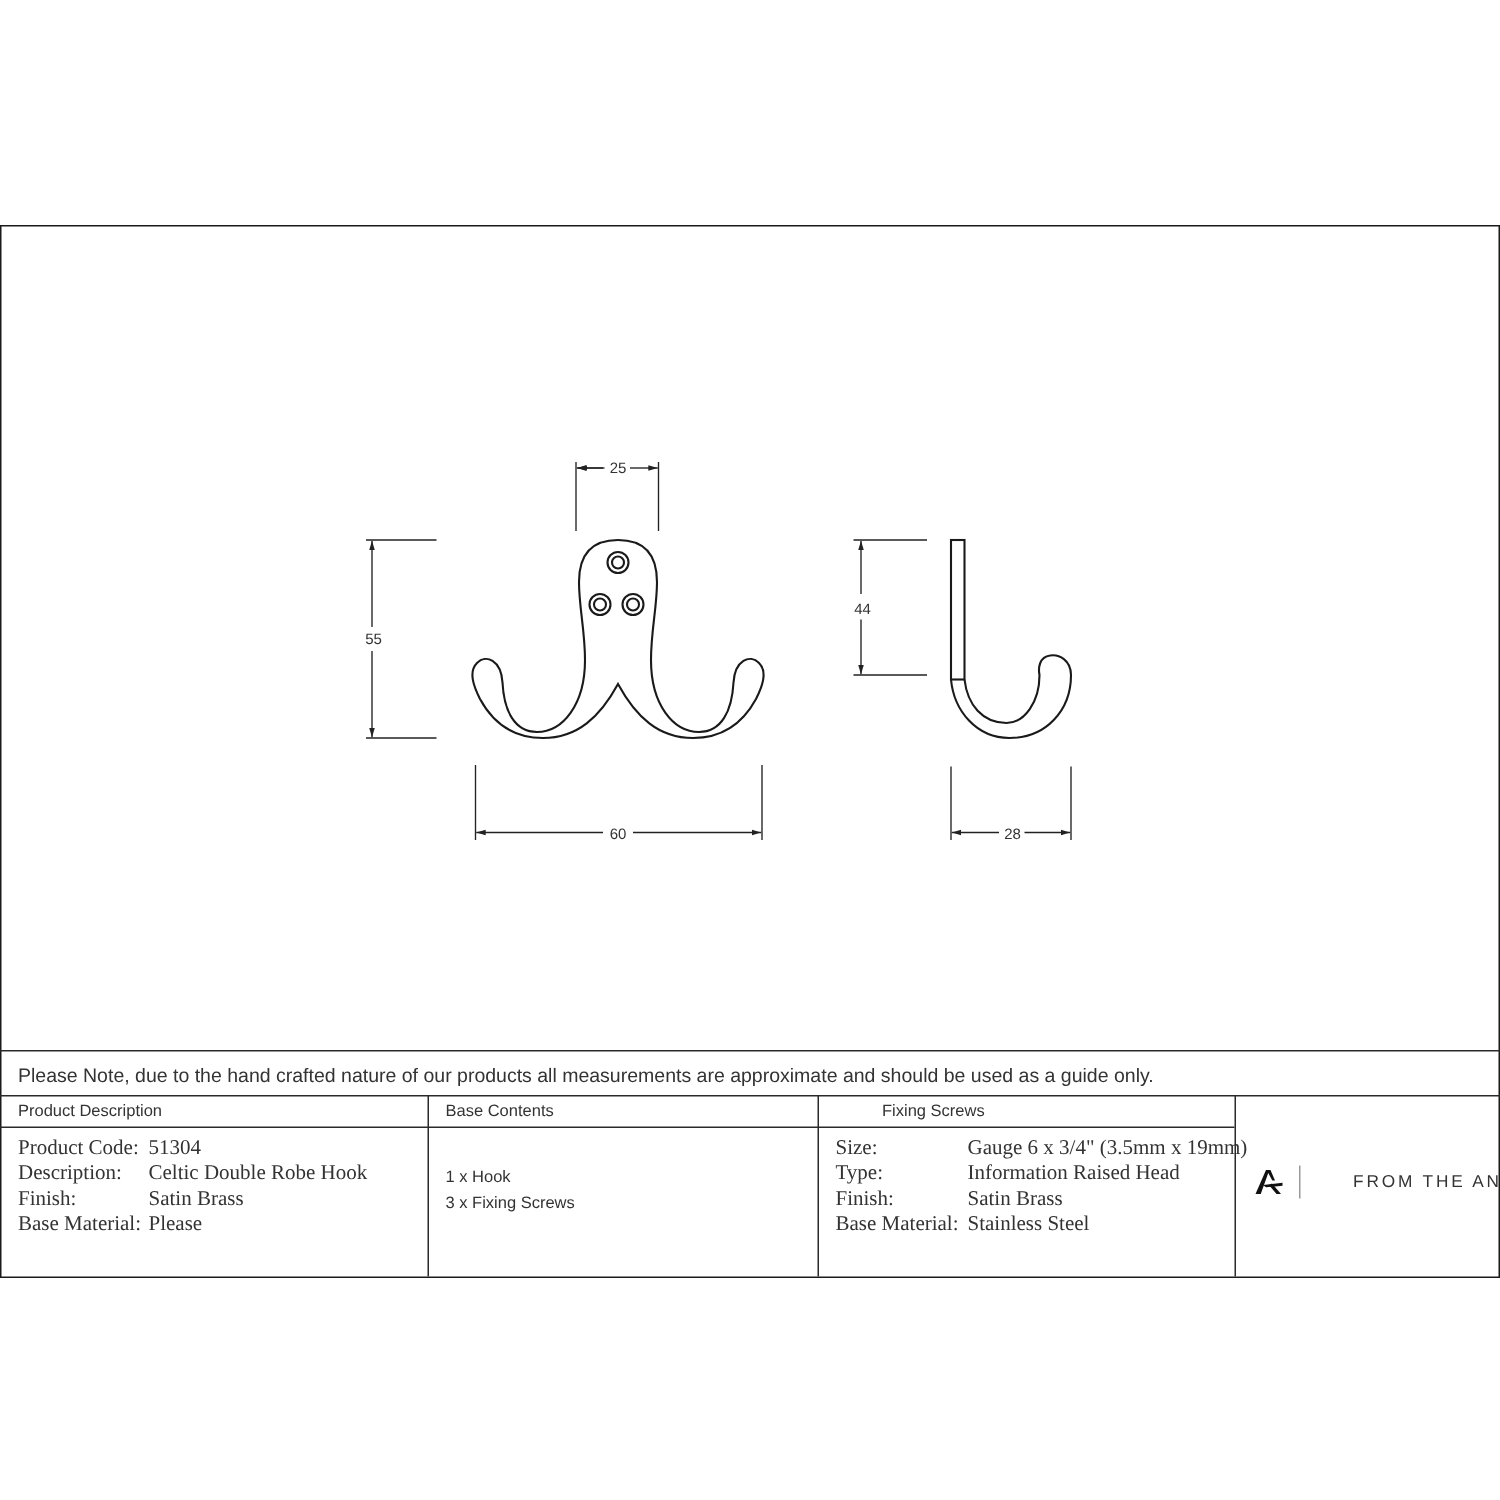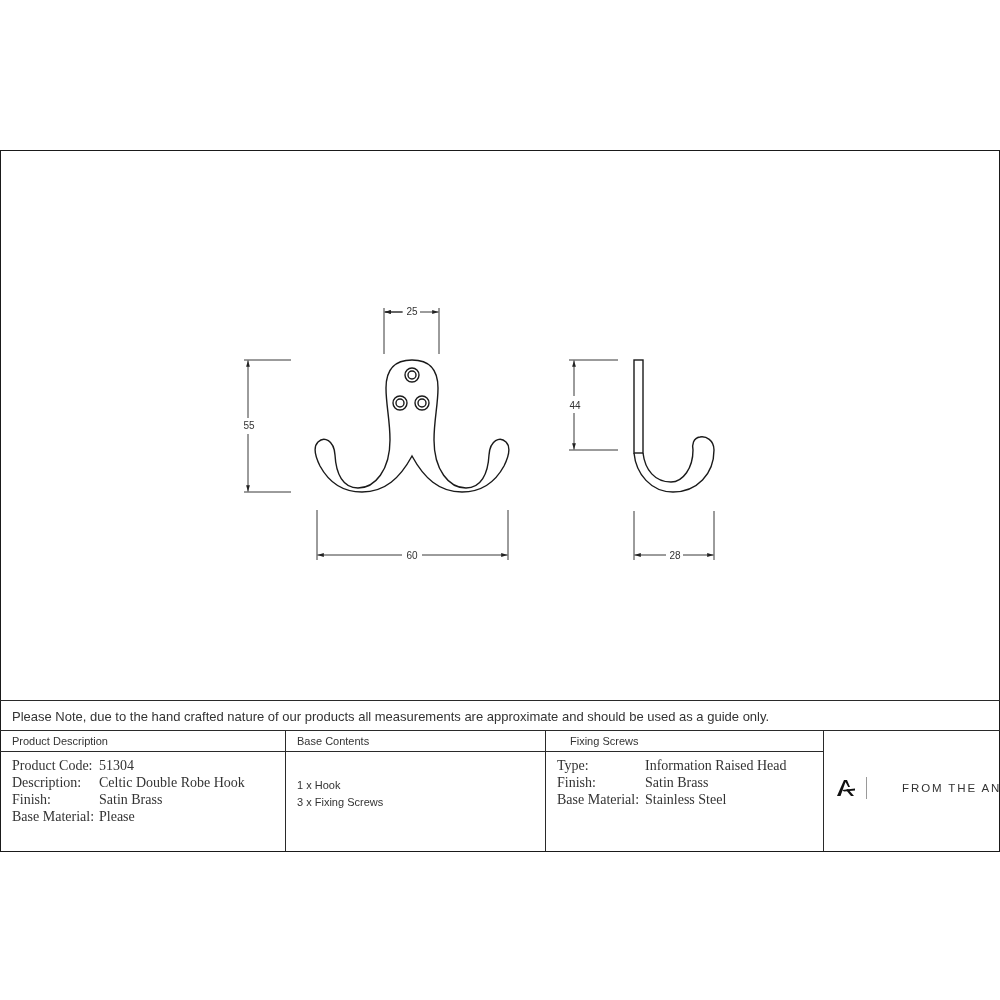--- a/index.html
+++ b/index.html
@@ -146,22 +146,26 @@
       <span>Please</span>
     </div>
 </div>
 
 <div class="sec-title" style="left:297px; top:735px;">Base Contents</div>
 <div class="list" style="left:297px; top:757px;">
   <div>1 x Hook</div>
   <div>3 x Fixing Screws</div>
 </div>
 
-<div class="sec-title" style="left:570px; top:735px;">Fixing Screws</div>
+<div class="sec-title" style="left:588px; top:735px;">Fixing Screws</div>
 <div class="kv screws" style="left:557px; top:757px;">
+  <div class="row">
+      <span class="k">Size:</span>
+      <span>Gauge 6 x 3/4" (3.5mm x 19mm)</span>
+    </div>
   <div class="row">
       <span class="k">Type:</span>
       <span>Information Raised Head</span>
     </div>
   <div class="row">
       <span class="k">Finish:</span>
       <span>Satin Brass</span>
     </div>
   <div class="row">
       <span class="k">Base Material:</span>

